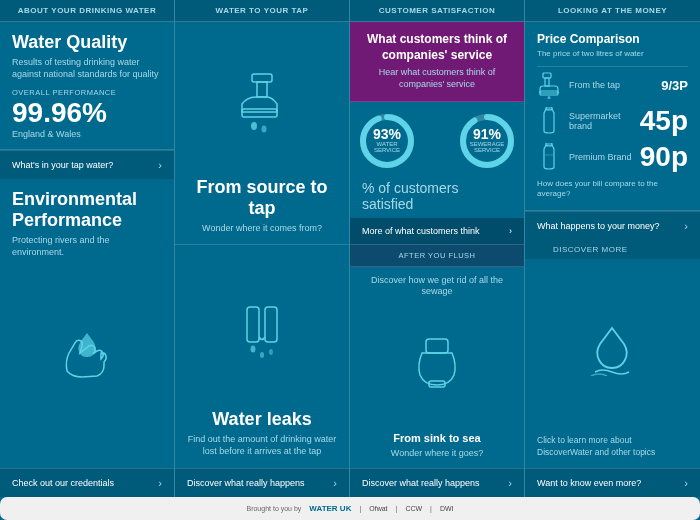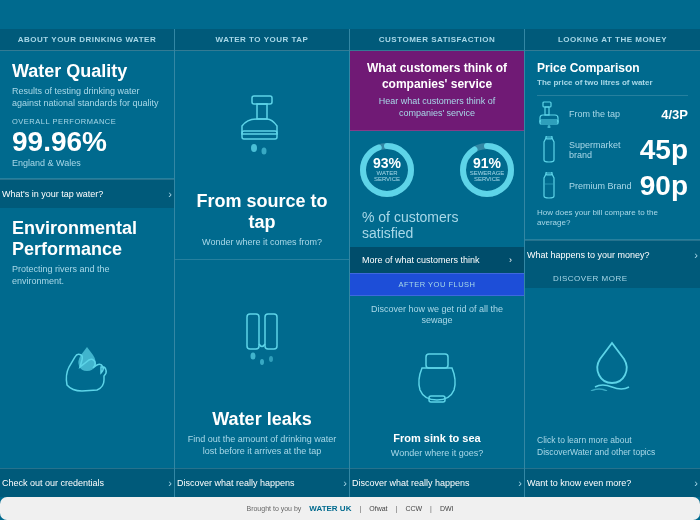--- a/index.html
+++ b/index.html
@@ -15,21 +15,20 @@
       display: grid;
       grid-template-columns: 175px 175px 175px 175px;
       width: 700px;
       height: 508px;
     }
 
     .col {
       display: flex;
       flex-direction: column;
       border-right: 1px solid rgba(255,255,255,0.2);
-      margin-top: 29px;
     }
     .col:last-child { border-right: none; justify-content: space-between; }
 
     .col-header {
       background: #005a7a;
       color: #a8d8e8;
       font-size: 8px;
       font-weight: bold;
       text-transform: uppercase;
       letter-spacing: 0.5px;
@@ -86,21 +85,21 @@
       margin-top: 2px;
     }
 
     .nav-btn {
       display: flex;
       align-items: center;
       justify-content: space-between;
       background: #005a7a;
       color: #ffffff;
       font-size: 9px;
-      padding: 8px 2px;
+      padding: 8px 12px;
       cursor: pointer;
       border: none;
       width: 100%;
       text-align: left;
       border-top: 1px solid rgba(255,255,255,0.15);
       margin-top: auto;
     }
     .nav-btn .arrow { font-size: 11px; color: #a8d8e8; }
 
     
@@ -197,21 +196,21 @@
       color: #ffffff;
       font-size: 9px;
       padding: 8px 12px;
       cursor: pointer;
       border: none;
       width: 100%;
     }
 
     
     .flush-section {
-      background: #1d4ed8;
+      background: #0c4a6e;
       padding: 6px 12px;
       border-bottom: 1px solid rgba(255,255,255,0.15);
       border-top: 1px solid rgba(255,255,255,0.15);
     }
 
     .flush-header {
       color: #a8d8e8;
       font-size: 7.5px;
       text-transform: uppercase;
       letter-spacing: 0.5px;
@@ -236,21 +235,20 @@
       color: #ffffff;
       font-size: 12px;
       font-weight: bold;
       margin-bottom: 3px;
     }
 
     .price-sub {
       color: #a8d8e8;
       font-size: 8px;
       margin-bottom: 8px;
-      font-weight: bold;
     }
 
     .price-row {
       display: flex;
       align-items: center;
       margin-bottom: 8px;
       gap: 8px;
     }
 
     .price-icon {
@@ -524,21 +522,21 @@
             <div class="price-icon">
               <svg width="20" height="28" viewBox="0 0 20 28">
                 <rect x="4" y="2" width="8" height="5" rx="1" fill="none" stroke="#5dd4e8" stroke-width="1.2"></rect>
                 <rect x="6" y="7" width="4" height="8" fill="none" stroke="#5dd4e8" stroke-width="1.2"></rect>
                 <path d="M4,15 Q1,15 1,18 L1,22 L19,22 L19,18 Q19,15 16,15Z" fill="none" stroke="#5dd4e8" stroke-width="1.2"></path>
                 <rect x="1" y="20" width="18" height="4" rx="1" fill="none" stroke="#5dd4e8" stroke-width="1.2"></rect>
                 <ellipse cx="10" cy="27" rx="1.5" ry="2" fill="#5dd4e8" opacity="0.7"></ellipse>
               </svg>
             </div>
             <div class="price-label-text">From the tap</div>
-            <div class="price-value" style="font-size:13px;">4/3P</div>
+            <div class="price-value" style="font-size:13px;">9/3P</div>
           </div>
 
           <div class="price-row">
             <div class="price-icon">
               <svg width="16" height="28" viewBox="0 0 16 28">
                 <path d="M5,2 L11,2 L13,6 L13,24 Q13,26 8,26 Q3,26 3,24 L3,6 Z" fill="none" stroke="#5dd4e8" stroke-width="1.2"></path>
                 <rect x="5" y="0" width="6" height="3" rx="1" fill="none" stroke="#5dd4e8" stroke-width="1.2"></rect>
               </svg>
             </div>
             <div class="price-label-text">Supermarket brand</div>

